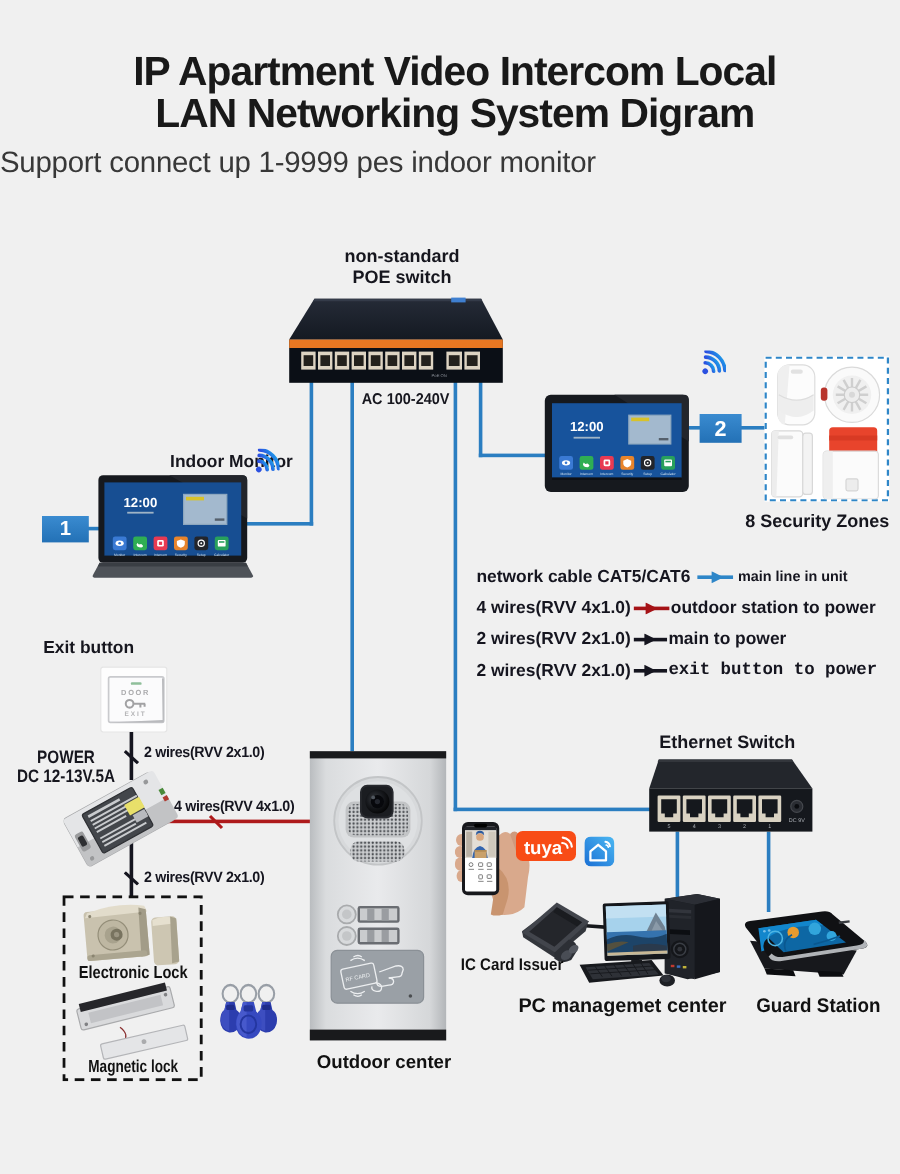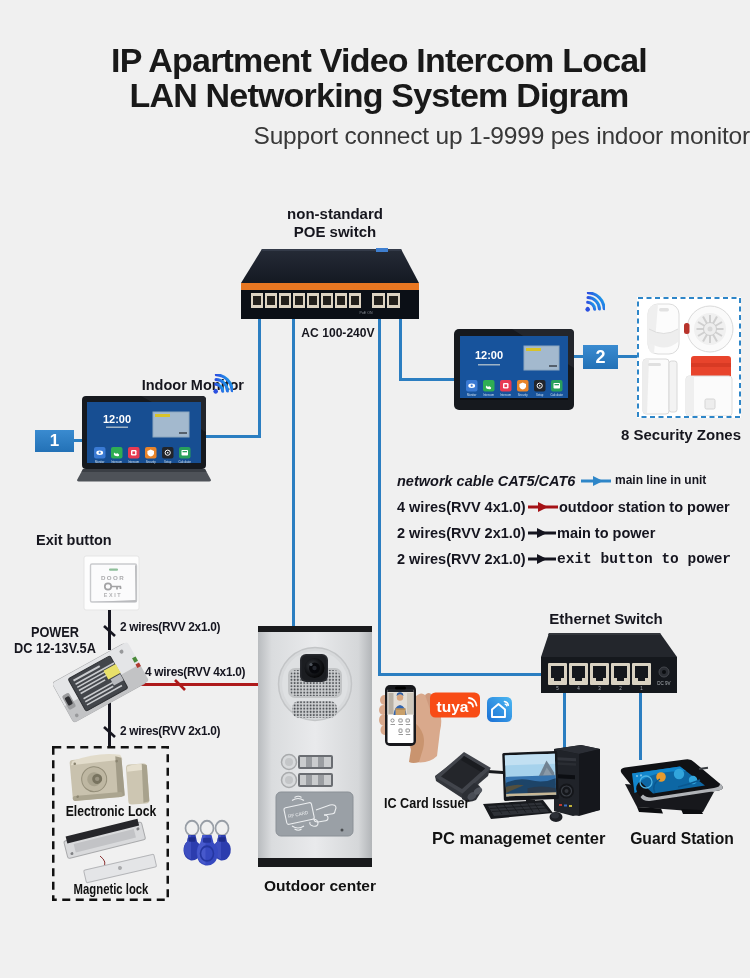--- a/index.html
+++ b/index.html
@@ -6,21 +6,21 @@
   body{width:750px;height:978px;background:#f0f0f0;font-family:"Liberation Sans",sans-serif;position:relative;overflow:hidden;}
   .abs{position:absolute;}
   .b{font-weight:bold;color:#141414;}
   .line{position:absolute;background:#2b7ec1;}
   .blk{position:absolute;background:#15151f;}
 </style>
 </head>
 <body>
 
 <div class="abs b" style="left:4px;width:750px;top:43px;text-align:center;font-size:34px;line-height:34.5px;letter-spacing:-0.8px;color:#191919;">IP Apartment Video Intercom Local<br>LAN Networking System Digram</div>
-<div class="abs" style="left:0;width:750px;top:122px;text-align:right;font-size:24.5px;letter-spacing:-0.2px;color:#383838;">Support connect up 1-9999 pes indoor monitor</div>
+<div class="abs" style="left:0;width:750px;top:122px;text-align:left;font-size:24.5px;letter-spacing:-0.2px;color:#383838;">Support connect up 1-9999 pes indoor monitor</div>
 
 <div class="abs b" style="left:235px;width:200px;top:205px;text-align:center;font-size:15px;line-height:18px;color:#16161e;">non-standard<br>POE switch</div>
 <div class="abs b" style="left:238px;width:200px;top:325px;text-align:center;font-size:13px;color:#16161e;transform:scaleX(0.93);">AC 100-240V</div>
 
 <div class="line" style="left:258px;top:318px;width:3px;height:120px;"></div>
 <div class="line" style="left:204px;top:435px;width:57px;height:3px;"></div>
 <div class="line" style="left:292px;top:318px;width:3px;height:310px;"></div>
 <div class="line" style="left:378px;top:318px;width:3px;height:358px;"></div>
 <div class="line" style="left:378px;top:673px;width:164px;height:3px;"></div>
 <div class="line" style="left:399px;top:318px;width:3px;height:63px;"></div>
@@ -224,21 +224,21 @@
 
   <rect x="52" y="57" width="40" height="23" rx="3" fill="#e8442c"></rect>
   <path d="M52,64 l40,0 0,4 -40,0 Z" fill="#d83a24"></path>
   <rect x="47" y="77" width="46" height="40" rx="3" fill="#fbfbfb"></rect>
   <rect x="47" y="77" width="46" height="40" rx="3" fill="none" stroke="#dcdcdc"></rect>
   <path d="M47,80 q0,-3 3,-3 l5,0 0,40 -5,0 q-3,0 -3,-3 Z" fill="#efefef"></path>
   <rect x="66" y="100" width="10" height="10" rx="1.5" fill="#ededed" stroke="#d5d5d5"></rect>
 </svg>
 <div class="abs b" style="left:606px;width:150px;top:426px;text-align:center;font-size:15px;color:#16161e;">8 Security Zones</div>
 
-<div class="abs b" style="left:397px;top:473px;font-size:14.5px;color:#15151f;font-style:italic;">network cable CAT5/CAT6</div>
+<div class="abs b" style="left:397px;top:473px;font-size:14.5px;color:#15151f;">network cable CAT5/CAT6</div>
 <svg class="abs" style="left:581px;top:476px;" width="30" height="10" viewBox="0 0 30 10">
     <rect x="0" y="3.5" width="30" height="3" fill="#2e86c8"></rect>
     <path d="M12,0 L22,5 L12,10 Z" fill="#2e86c8"></path>
   </svg>
 <div class="abs b" style="left:615px;top:473px;font-size:12px;color:#15151f;">main line in unit</div>
 
 <div class="abs b" style="left:397px;top:499px;font-size:14.5px;color:#15151f;">4 wires(RVV 4x1.0)</div>
 <svg class="abs" style="left:528px;top:502px;" width="30" height="10" viewBox="0 0 30 10">
     <rect x="0" y="3.5" width="30" height="3" fill="#a51216"></rect>
     <path d="M10,0 L20,5 L10,10 Z" fill="#a51216"></path>

